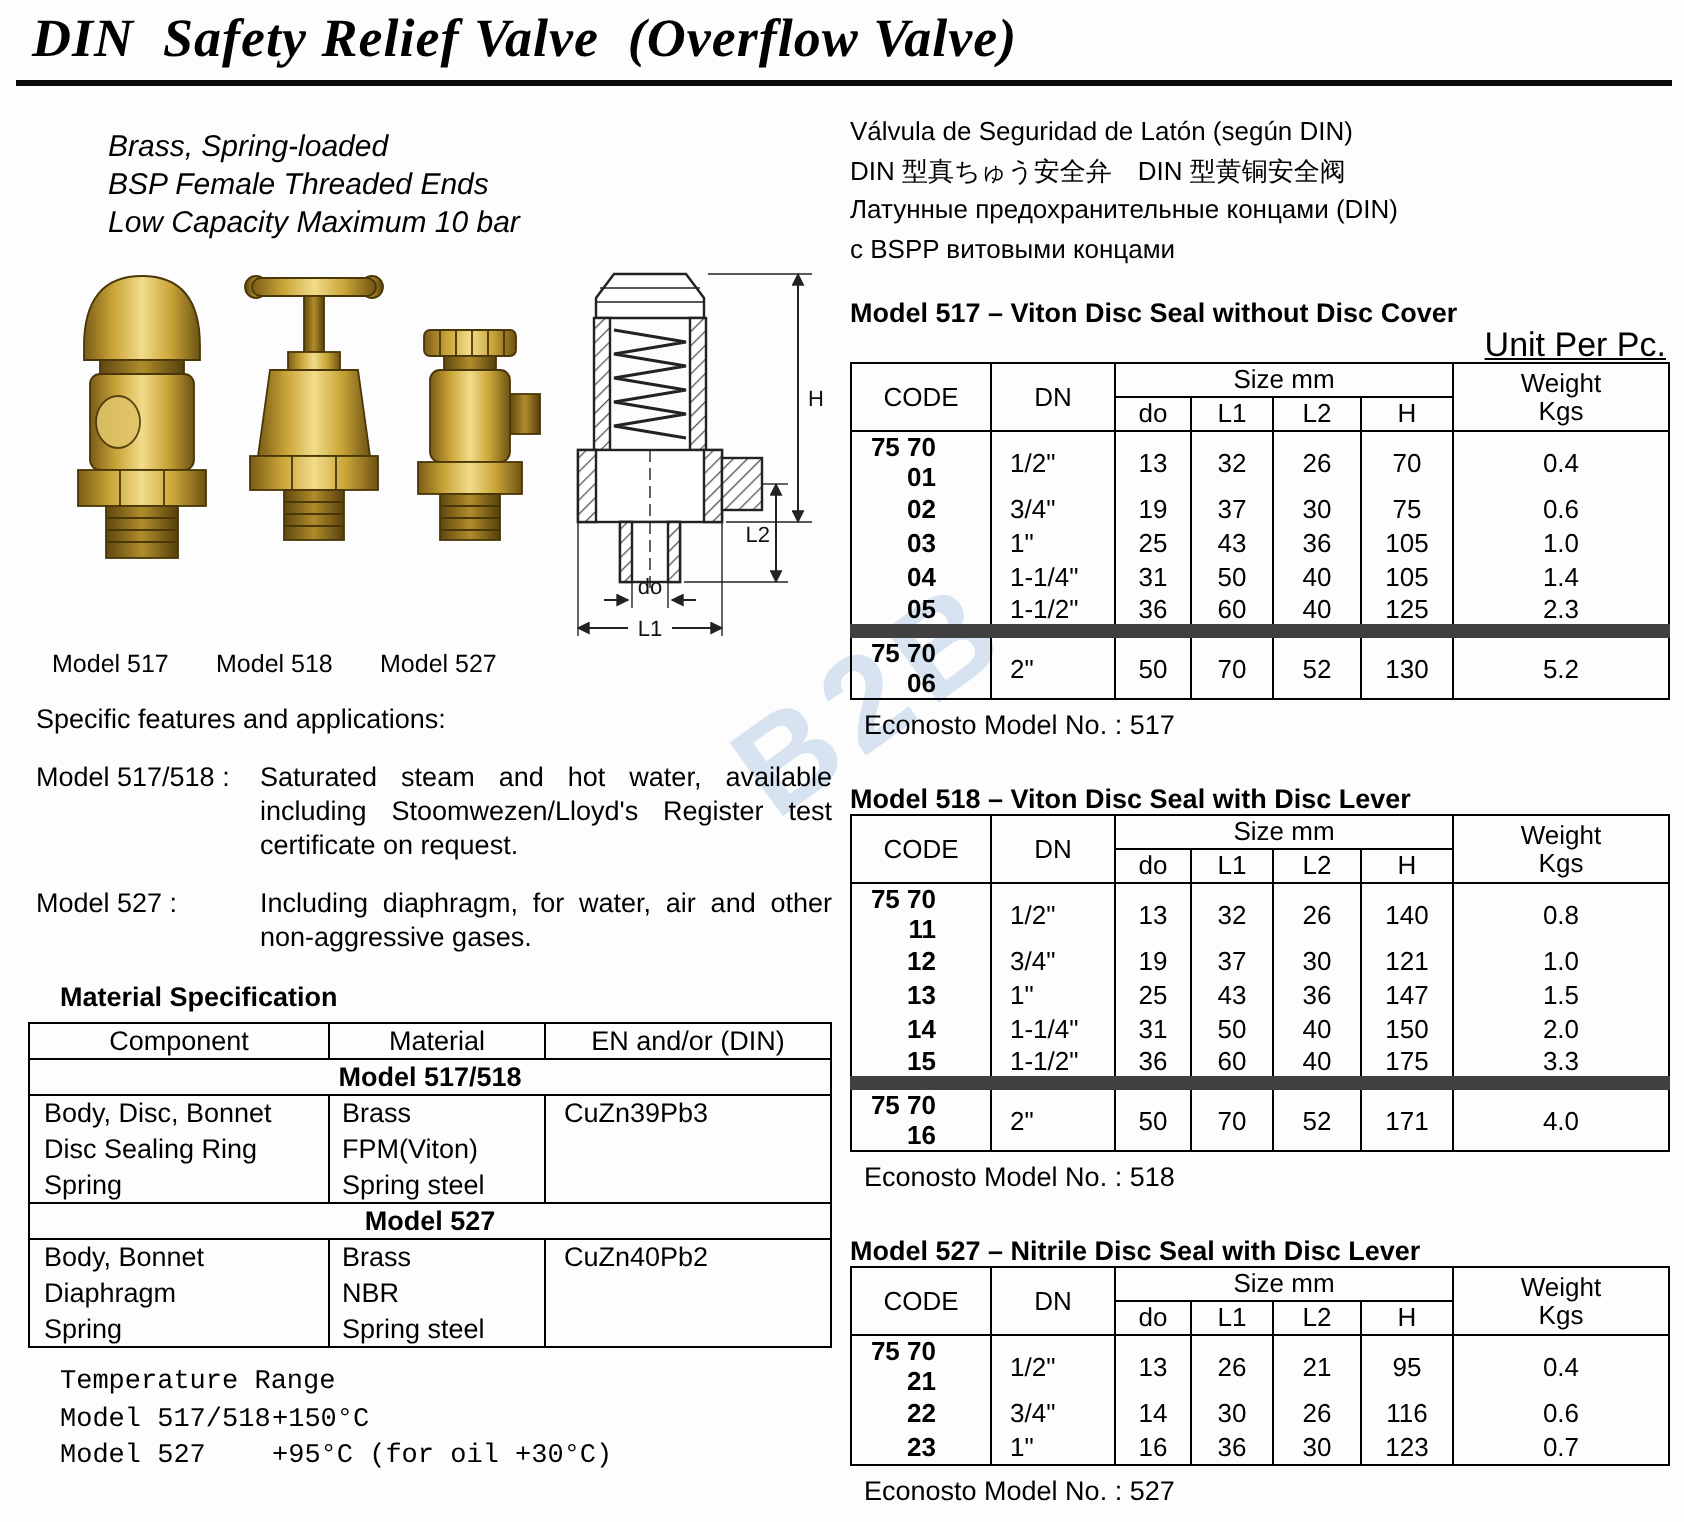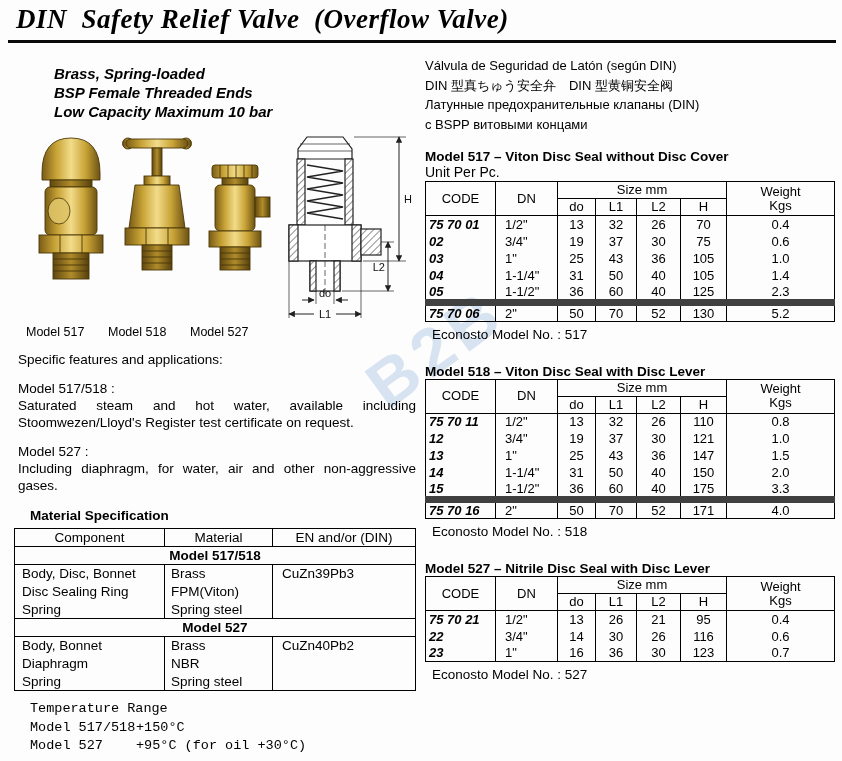--- a/index.html
+++ b/index.html
@@ -10,31 +10,31 @@
 
   
   .header { position: absolute; left: 8px; top: 2px; width: 828px; border-bottom: 3px solid #0a0a0a; padding: 2px 0 5px 8px; }
   .page-title { font-family: "Liberation Serif", serif; font-weight: bold; font-style: italic; font-size: 27px; letter-spacing: .5px; white-space: pre-wrap; }
 
   
   .left-col  { position: absolute; left: 14px;  top: 52px; width: 402px; font-size: 13.5px; }
   .right-col { position: absolute; left: 425px; top: 56px; width: 410px; font-size: 13.5px; }
 
   
-  .intro-left { margin: 12px 0 0 40px; font-weight: bold; font-style: italic; font-size: 15px; line-height: 19px; }
+  .intro-left { margin: 12px 0 0 40px; font-weight: normal; font-style: italic; font-size: 15px; line-height: 19px; }
 
   
   .images { margin-top: 8px; height: 196px; }
   .model-labels { display: flex; padding-left: 12px; margin-top: 0; }
   .model-labels span { width: 82px; font-weight: normal; font-size: 12.5px; }
 
   
   .features { margin-top: 12px; padding-left: 4px; line-height: 17px; }
   .feat-heading { margin-bottom: 12px; }
-  .feat-item { display: flex; margin-top: 12px; flex-direction: column; }
+  .feat-item { display: flex; margin-top: 12px; }
   .feat-label { flex: none; width: 112px; }
   .feat-text { flex: 1; text-align: justify; }
 
   
   .mat-heading { margin: 14px 0 5px 16px; font-size: 13.5px; font-weight: bold; }
   .mtable { border-collapse: collapse; width: 100%; border: 1.5px solid #000; font-size: 13.5px; }
   .mtable th, .mtable td { border-left: 1px solid #000; border-right: 1px solid #000; font-weight: normal; padding: 1px 6px; height: 18px; }
   .mtable thead th { border-bottom: 1px solid #000; text-align: center; }
   .mtable tr.m-sec td { border-top: 1px solid #000; border-bottom: 1px solid #000; text-align: center; font-weight: bold; }
   .mtable td.m-c0 { padding-left: 7px; }
@@ -44,30 +44,30 @@
   .temp-block { margin-top: 9px; padding-left: 16px; line-height: 18.5px; font-family: Liberation Mono, monospace; }
   .temp-model { display: inline-block; width: 106px; }
 
   
   .intro-right { line-height: 19.5px; font-size: 13px; }
 
   
   .pt { margin-top: 15px; }
   .pt + .pt { margin-top: 22px; }
   .pt-title { font-weight: bold; font-size: 13.5px; }
-  .pt-unit { text-align: left; font-size: 14px; padding-right: 2px; height: 17px; line-height: 17px; }
+  .pt-unit { text-align: right; font-size: 17px; padding-right: 2px; height: 17px; line-height: 17px; text-decoration: underline; }
   .pt-unit:empty { display: none; }
   .ptable { border-collapse: collapse; width: 100%; border: 1.5px solid #000; table-layout: fixed; }
   .ptable th, .ptable td { border-left: 1px solid #000; border-right: 1px solid #000; font-weight: normal; font-size: 13px; height: 17px; padding: 0 3px; text-align: center; }
   .ptable thead th { line-height: 14px; }
   .ptable .h-size { border-bottom: 1px solid #000; }
   .ptable .h-code, .ptable .h-dn, .ptable .h-wt { border-bottom: 1px solid #000; }
   .ptable .subhead th { border-bottom: 1px solid #000; }
   .ptable tbody tr.sep td { border-top: 7px solid #404040; }
-  .ptable td.code { font-weight: bold; text-align: left; padding-right: 13px; font-style: italic; }
+  .ptable td.code { font-weight: bold; text-align: right; padding-right: 27px; }
   .ptable td.dn { text-align: left; padding-left: 9px; }
   .c-code { width: 70px; } .c-dn { width: 62px; }
   .c-s1 { width: 38px; } .c-s2 { width: 41px; } .c-s3 { width: 44px; } .c-h { width: 46px; }
   .pt-footer { margin: 5px 0 0 7px; font-size: 13.5px; }
 
   
   .watermark { position: absolute; left: 360px; top: 310px; font-size: 66px; font-weight: bold;
                color: rgba(120,162,212,0.28); transform: rotate(-36deg); pointer-events: none;
                letter-spacing: 6px; }
 </style>
@@ -284,21 +284,21 @@
         </div>
     </div>
 
   </div>
 
   <div class="right-col">
 
     <div class="intro-right">
         <div>Válvula de Seguridad de Latón (según DIN)</div>
         <div>DIN 型真ちゅう安全弁　DIN 型黄铜安全阀</div>
-        <div>Латунные предохранительные клапаны (DIN)</div>
+        <div>Латунные предохранительные концами (DIN)</div>
         <div>с BSPP витовыми концами</div>
       </div>
 
     <section class="pt">
       <div class="pt-title">Model 517 – Viton Disc Seal without Disc Cover</div>
       <div class="pt-unit">Unit Per Pc.</div>
       <table class="ptable">
         <colgroup>
             <col class="c-code">
             <col class="c-dn">
@@ -409,21 +409,21 @@
               <th>H</th>
             </tr>
         </thead>
         <tbody>
             <tr>
               <td class="code">75 70 11</td>
               <td class="dn">1/2"</td>
               <td>13</td>
               <td>32</td>
               <td>26</td>
-              <td>110</td>
+              <td>140</td>
               <td>0.8</td>
             </tr>
             <tr>
               <td class="code">12</td>
               <td class="dn">3/4"</td>
               <td>19</td>
               <td>37</td>
               <td>30</td>
               <td>121</td>
               <td>1.0</td>

